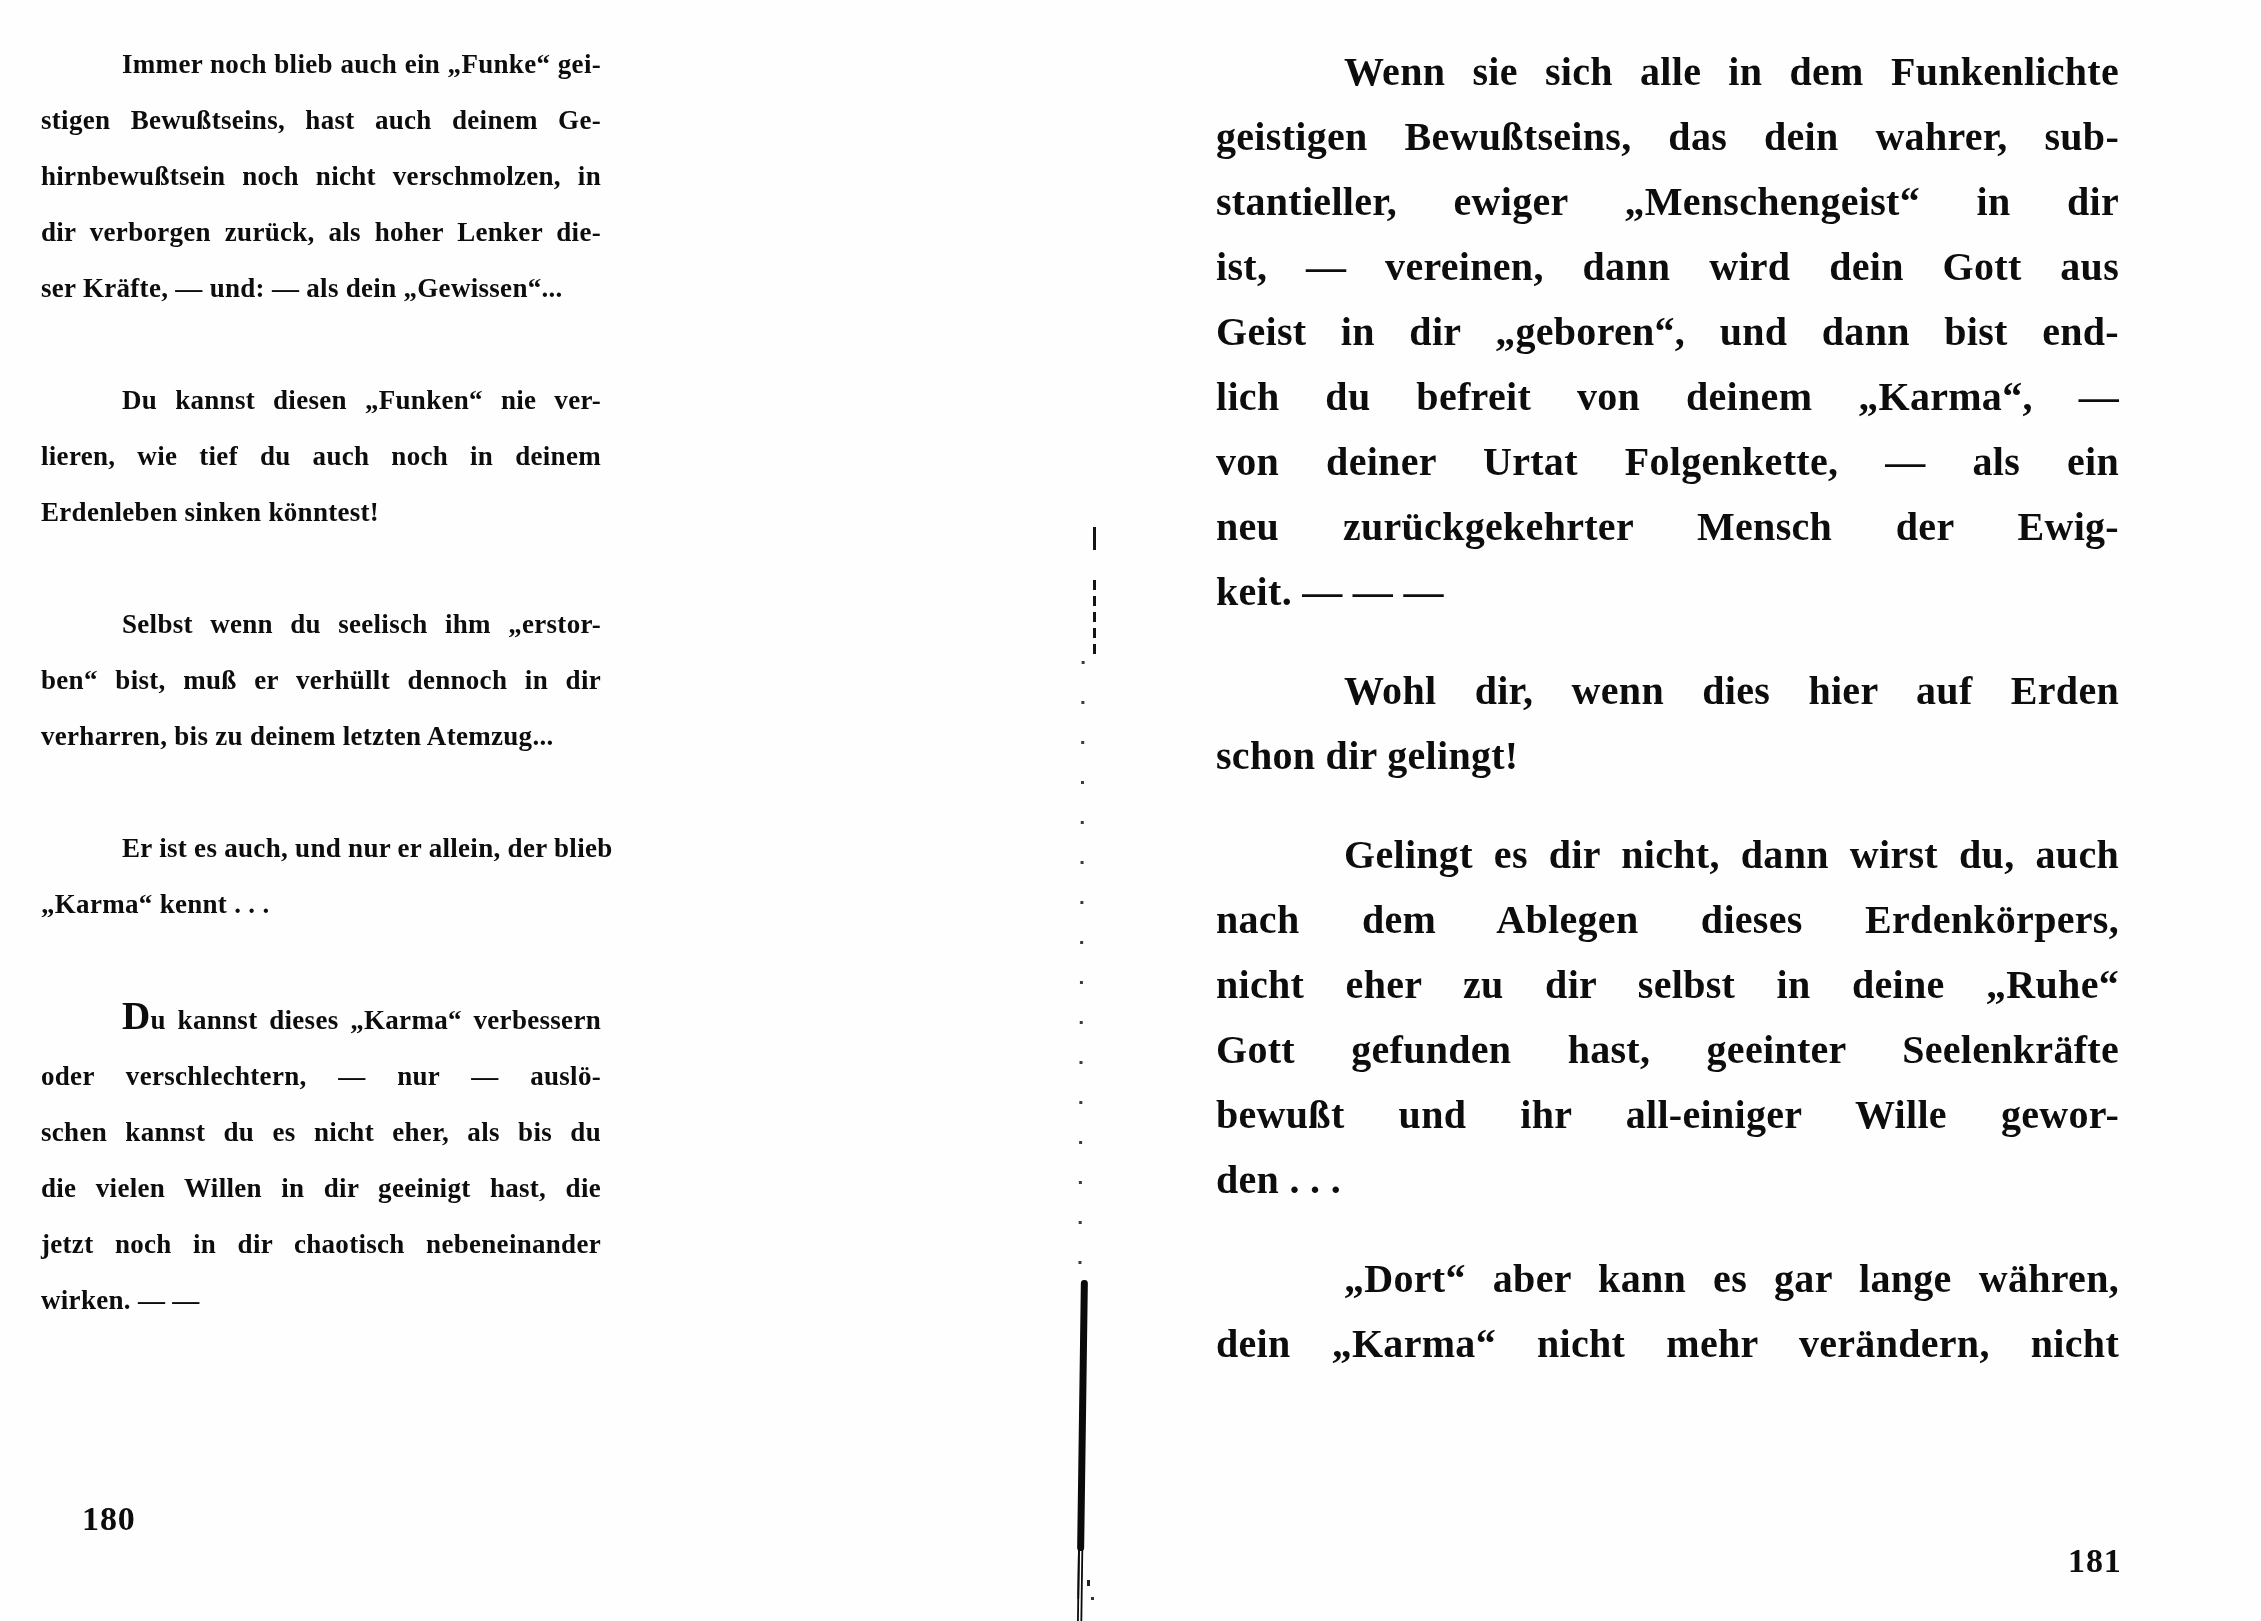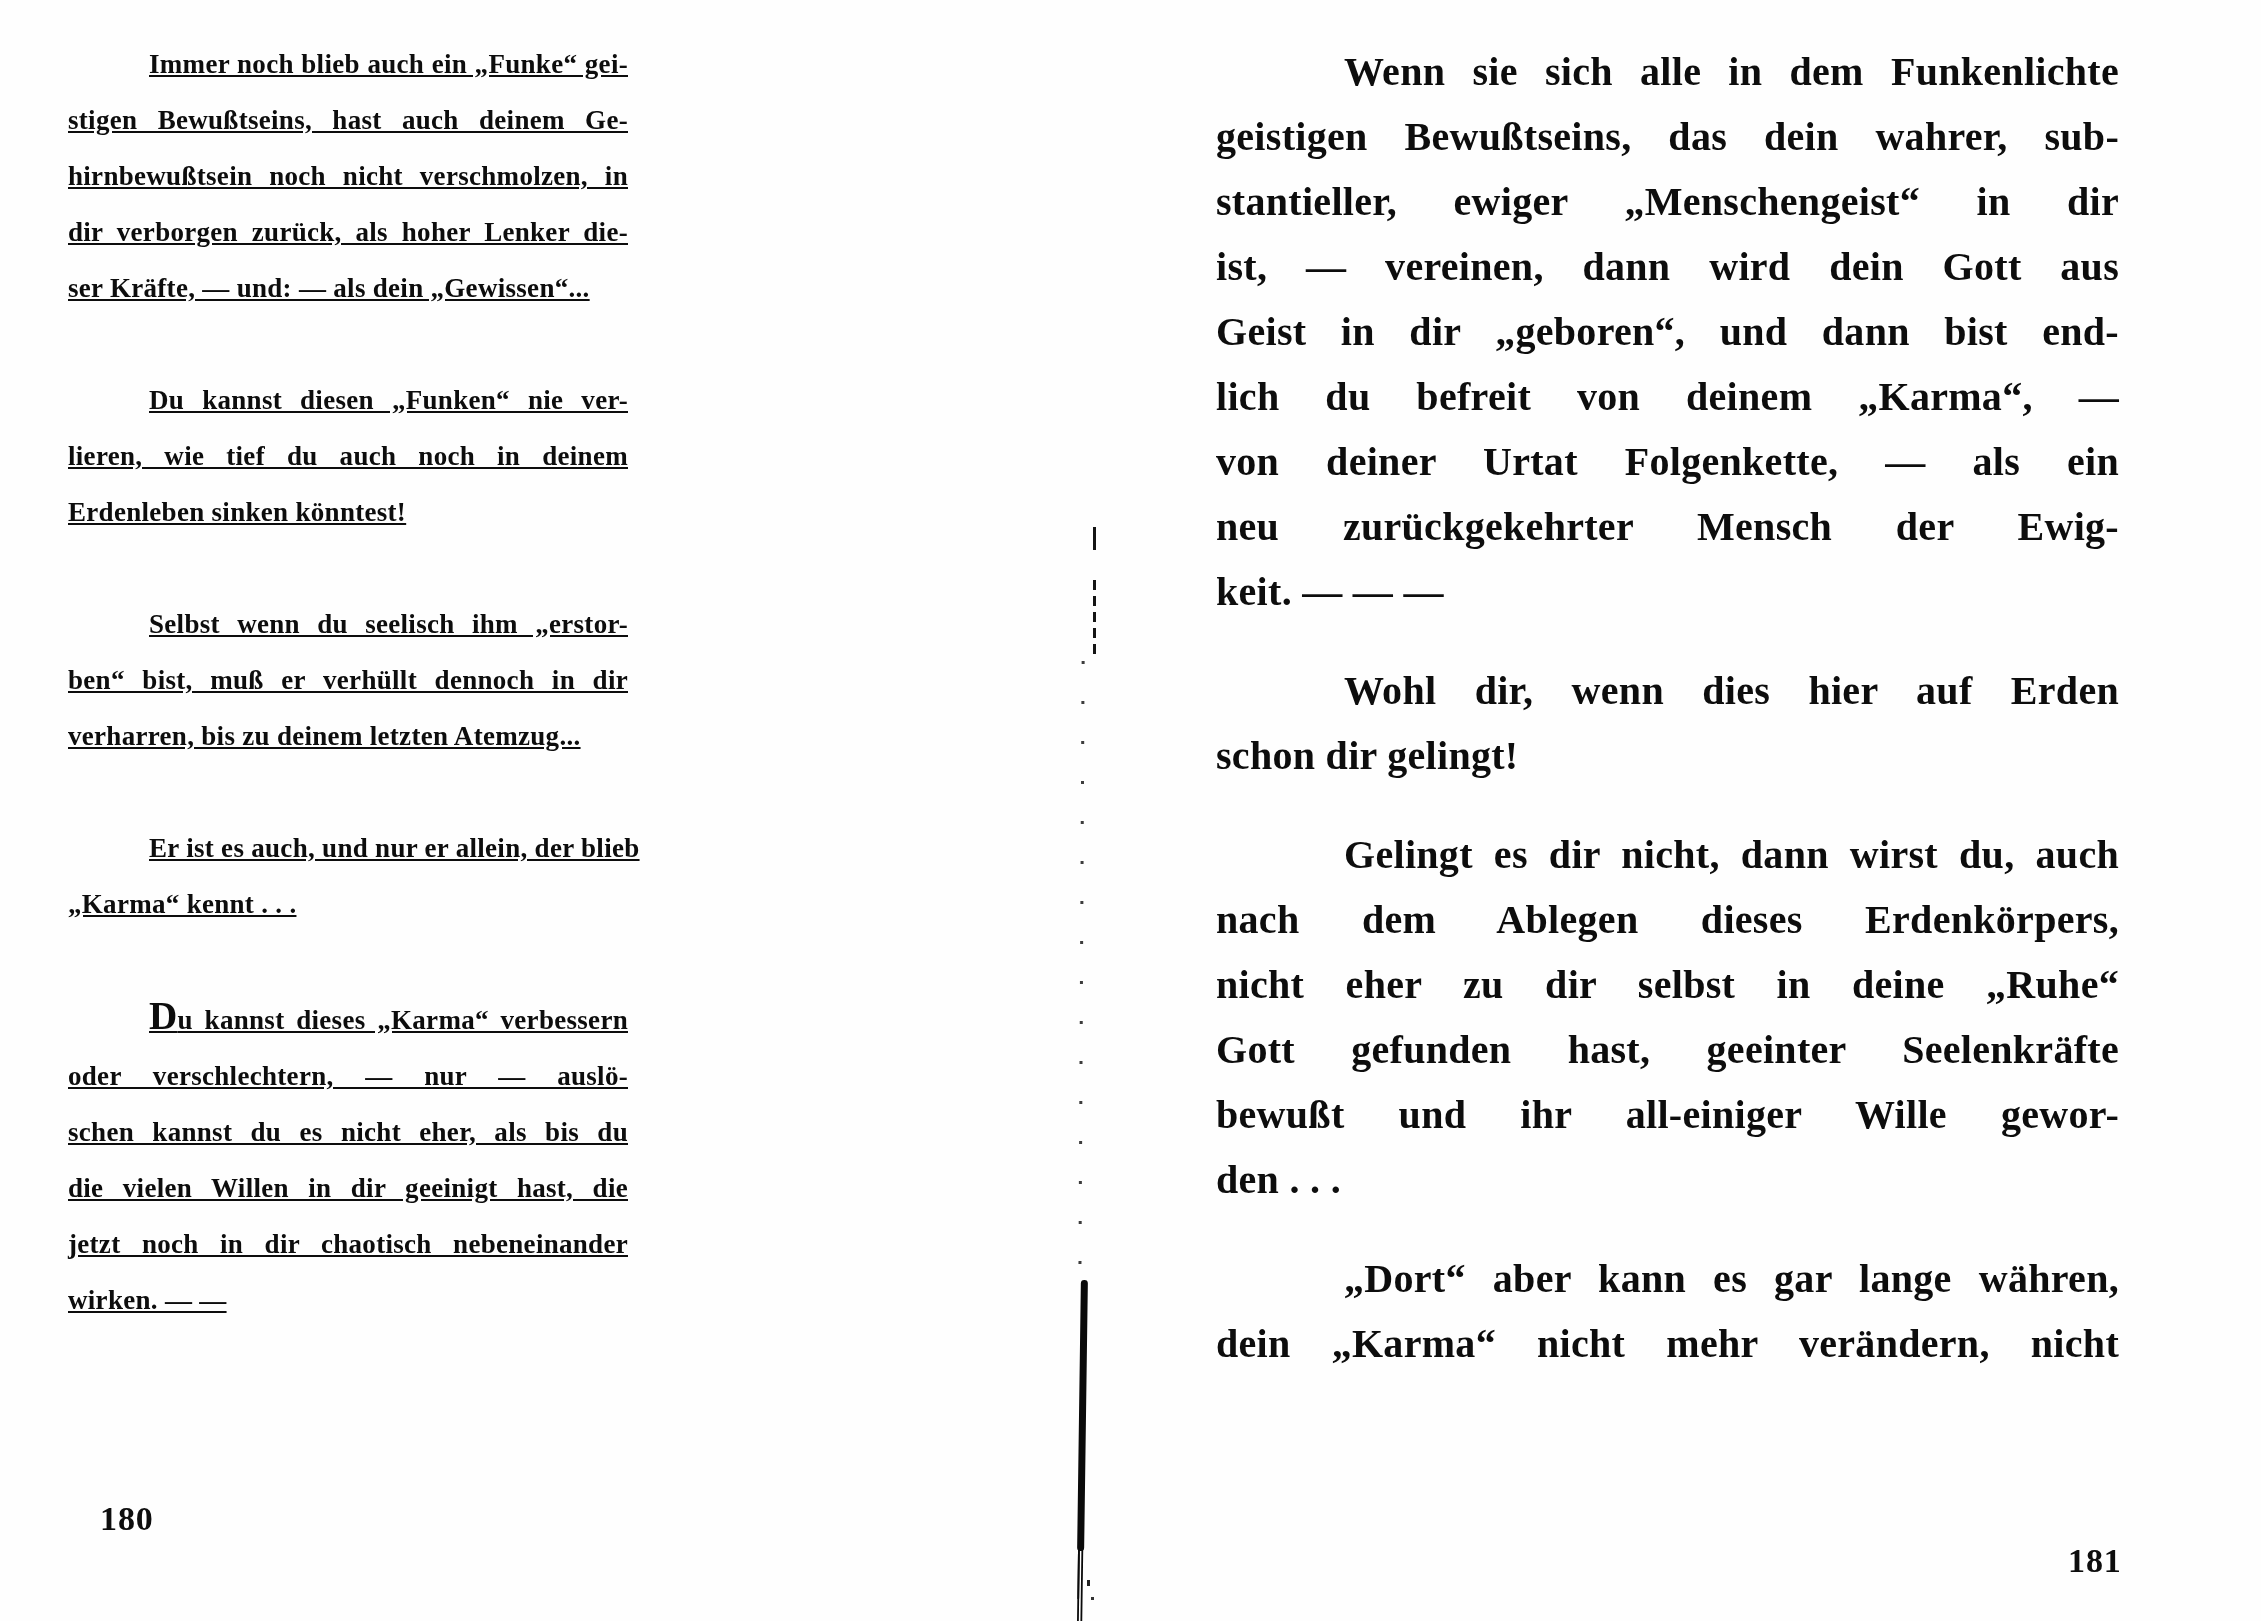--- a/index.html
+++ b/index.html
@@ -11,21 +11,21 @@
     position: relative;
     width: 2261px;
     height: 1621px;
     background: #fefefe;
     overflow: hidden;
     font-family: "Liberation Serif", "DejaVu Serif", serif;
     font-weight: bold;
     color: #0d0d0d;
   }
   .page { position: absolute; }
-  .page.left  { left: 68px;  top: 36px;  width: 560px; text-decoration: underline;  }
+  .page.left  { left: 41px;  top: 36px;  width: 560px;  }
   .page.right { left: 1216px; top: 39px; width: 903px; }
 
   .line {
     white-space: nowrap;
     text-align: justify;
     text-align-last: justify;
     letter-spacing: 0.3px;
   }
   .page.left  .line { font-size: 27px; line-height: 56px; }
   .page.right .line { font-size: 40px; line-height: 65px; }
@@ -37,21 +37,21 @@
   .page.left  .para { margin-bottom: 56px; }
   .page.right .para { margin-bottom: 34px; }
   .page.left  .para.space-before { }
 
   .pagenum {
     position: absolute;
     font-size: 34px;
     font-weight: bold;
     letter-spacing: 0.9px;
   }
-  .pagenum.pn-left  { left: 100px;  top: 1500px; }
+  .pagenum.pn-left  { left: 82px;  top: 1500px; }
   .pagenum.pn-right { left: 2068px; top: 1542px; }
 
   
   .gutter-seg { position: absolute; }
   .g1 { left: 1093px; top: 527px;  width: 2.6px; height: 23px; background: #141414; }
   .g2 { left: 1093px; top: 580px;  width: 2.6px; height: 77px;
         background: repeating-linear-gradient(180deg, #141414 0 10.2px, transparent 10.2px 16px); }
   .g3 { left: 1080px; top: 661px;  width: 2.6px; height: 619px;
         background: repeating-linear-gradient(180deg, #1a1a1a 0 3.4px, transparent 3.4px 40px);
         transform: rotate(0.3deg); opacity: 0.85; }

